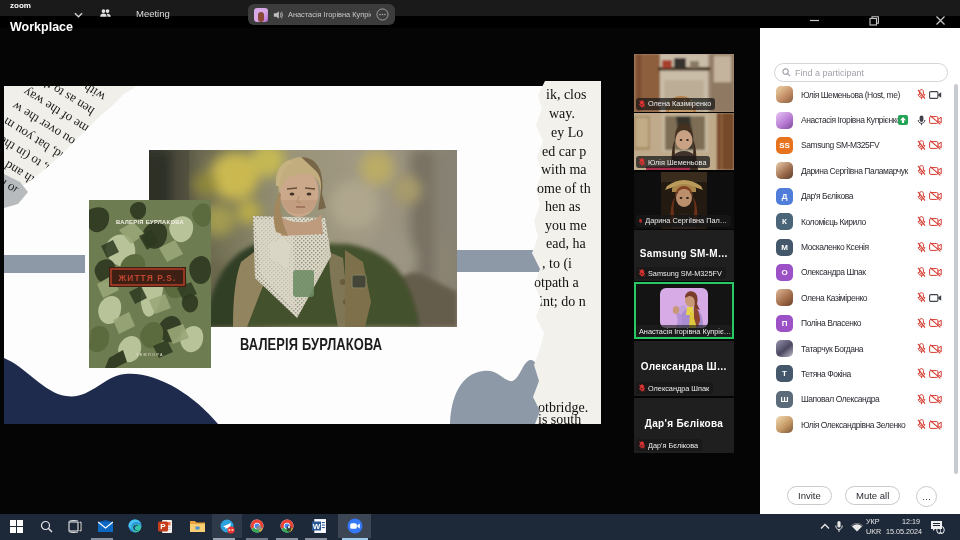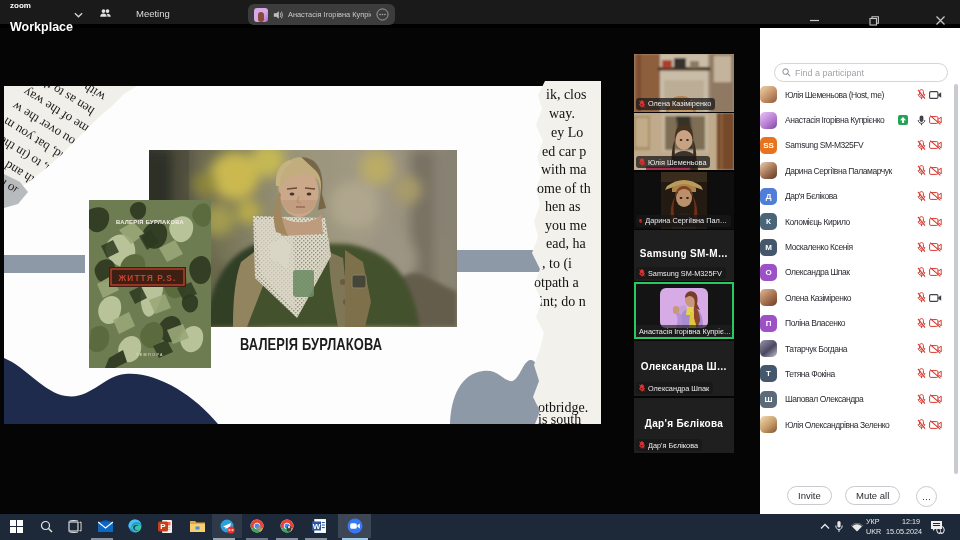--- a/index.html
+++ b/index.html
@@ -1,20 +1,20 @@
 <!DOCTYPE html>
 <html lang="en"><head>
 <meta charset="utf-8">
 <style>
 *{margin:0;padding:0;box-sizing:border-box}
 html,body{width:960px;height:540px;overflow:hidden}
 body{font-family:"Liberation Sans",sans-serif;background:#000;position:relative}
 .abs{position:absolute}
 
-#tbar{position:absolute;left:0;top:0;width:960px;height:24px;background:#1a1a1a;color:#e8e8e8}
+#tbar{position:absolute;left:0;top:0;width:960px;height:16px;background:#1a1a1a;color:#e8e8e8}
 #tbar .zlogo{position:absolute;left:10px;top:2px;line-height:1}
 #tbar .zlogo .z1{font-size:8px;font-weight:bold;color:#fff;display:block}
 #tbar .zlogo .z2{font-size:12.5px;font-weight:bold;color:#fff;display:block;margin-top:11px}
 #tbar .chev{position:absolute;left:74px;top:11.5px;width:9px;height:6px}
 #tbar .meet{position:absolute;left:99px;top:7px;display:flex;align-items:center;gap:24px;color:#ddd;font-size:9.5px}
 #tab{position:absolute;left:248px;top:4px;width:147px;height:21px;background:#3c3c3c;border-radius:6px;display:flex;align-items:center;padding:0 6px;gap:5px}
 #tab .thumb{width:14px;height:14px;border-radius:3px;background:linear-gradient(135deg,#d9a8e8 55%,#b06ad0);position:relative;overflow:hidden}
 #tab .thumb:after{content:"";position:absolute;left:4px;top:4px;width:6px;height:10px;background:#8a4a3a;border-radius:3px}
 #tab .tname{color:#c9c9c9;font-size:7.4px;white-space:nowrap;overflow:hidden;flex:1}
 #winbtns{position:absolute;right:0;top:0;height:28px;width:160px}
@@ -27,21 +27,21 @@
 #vstrip{position:absolute;left:634px;top:0;width:100px;height:486px}
 .vtile{position:absolute;left:0;width:100px;background:#1f1f1f;overflow:hidden}
 .vlabel{position:absolute;left:2px;bottom:2px;display:flex;align-items:center;gap:3px;background:rgba(24,24,24,.75);border-radius:3px;padding:1.5px 4px 1.5px 3px;color:#ececec;font-size:7.3px;white-space:nowrap;max-width:95px;overflow:hidden}
 .vname{color:#fff;font-weight:bold;font-size:10px;text-align:center;position:absolute;width:100%;letter-spacing:.3px}
 
 #panel{position:absolute;left:760px;top:28px;width:200px;height:486px;background:#fff}
 #phead{position:absolute;left:0;top:0;width:200px;height:27px;background:#f7f7f8;border-bottom:1px solid #ececee;text-align:center}
 #phead .pt{font-size:10.5px;font-weight:bold;color:#2b2b33;line-height:27px}
 #psearch{position:absolute;left:14px;top:35px;width:174px;height:19px;border:1px solid #d4d4d8;border-radius:10px;background:#fff;display:flex;align-items:center;padding:0 7px;gap:4px;color:#a2a2ab;font-size:9px}
 #plist{position:absolute;left:0;top:54px;width:196px;height:427px;overflow:hidden}
-.prow{height:25.4px;display:flex;align-items:center;position:relative}
+.prow{height:25.4px;display:flex;align-items:center;padding-left:16px;position:relative}
 .pav{width:17px;height:17px;border-radius:5px;flex:0 0 17px;color:#fff;font-weight:bold;font-size:8px;display:flex;align-items:center;justify-content:center;overflow:hidden;position:relative}
 .pnm{font-size:8.5px;color:#2b2b33;margin-left:8px;white-space:nowrap;letter-spacing:-.45px}
 .pic{position:absolute;display:flex;align-items:center}
 .pscroll{position:absolute;right:2px;top:56px;width:4px;height:390px;border-radius:2px;background:#c7cbd0}
 #pfoot{position:absolute;left:0;bottom:1px;width:200px;height:32px;background:#fff;z-index:3}
 .fb{position:absolute;top:5px}
 .fbtn{border:1px solid #c9c9ce;border-radius:11px;background:#fff;color:#2b2b33;font-size:9.5px;padding:3px 10px}
 
 #task{position:absolute;left:0;top:514px;width:960px;height:26px;background:#1d2838}
 .ticon{position:absolute;top:0;width:30px;height:24px;display:flex;align-items:center;justify-content:center}

